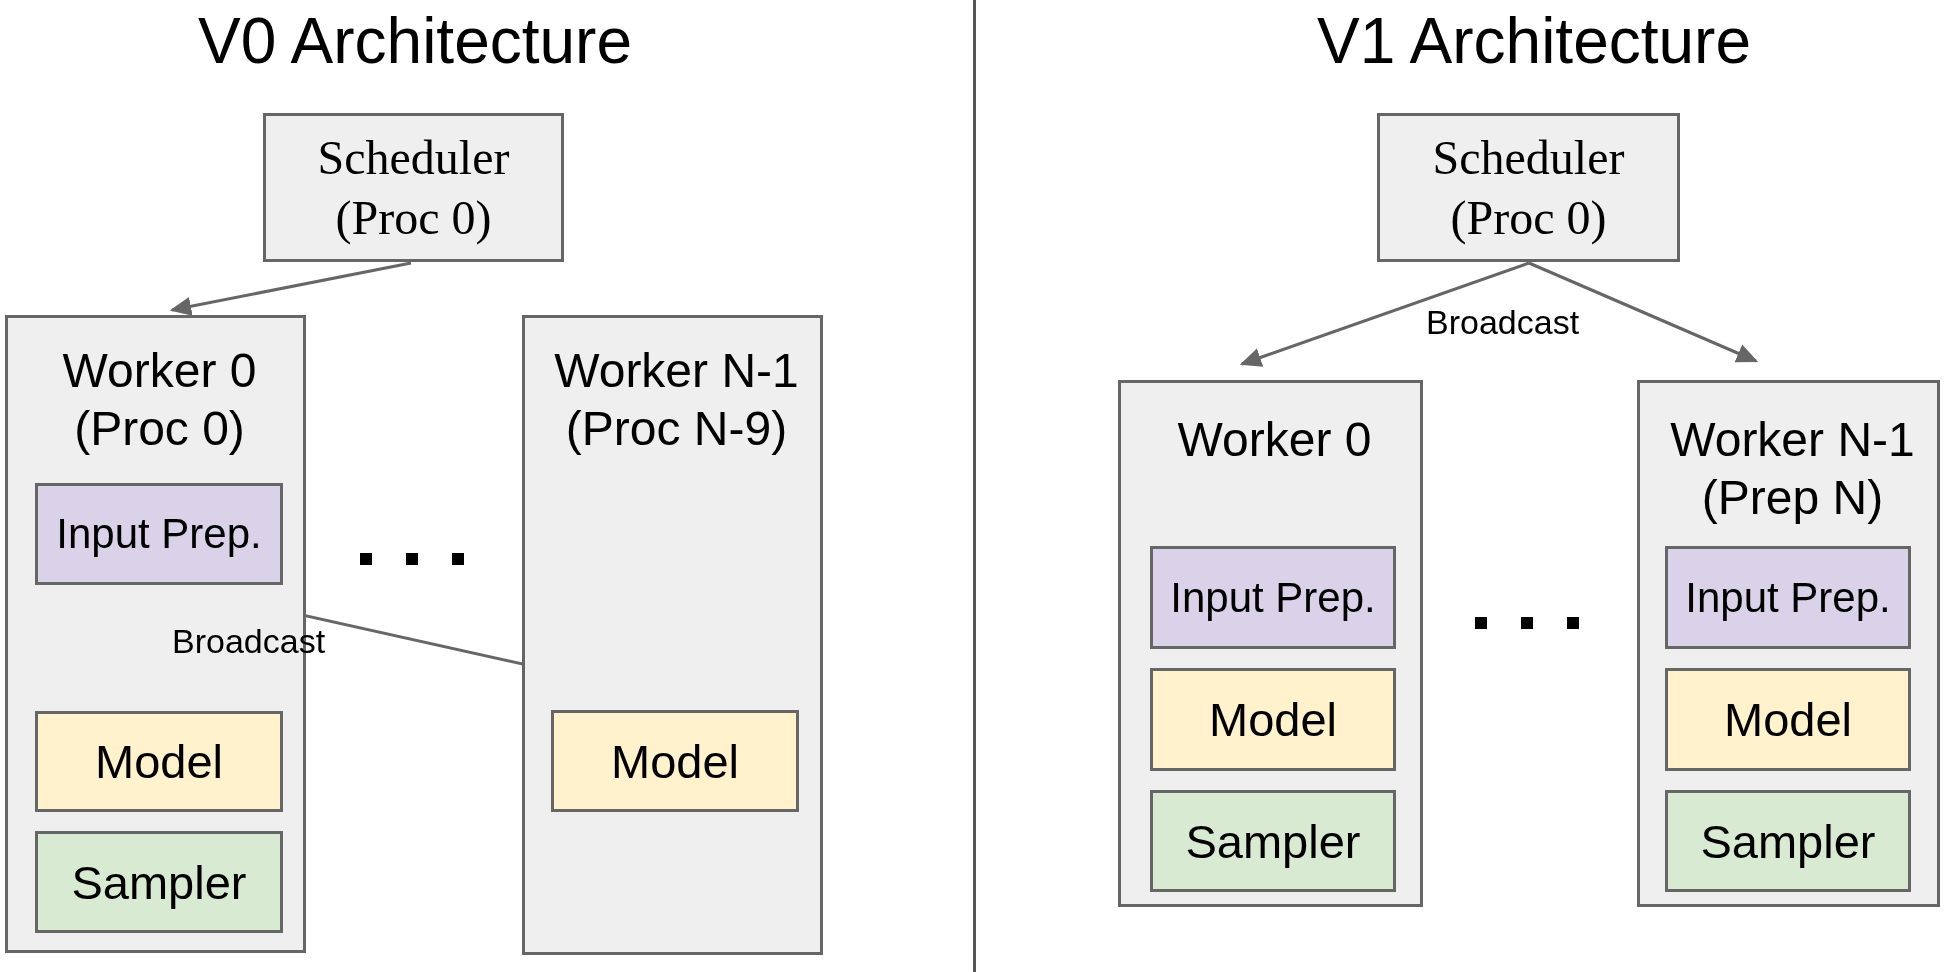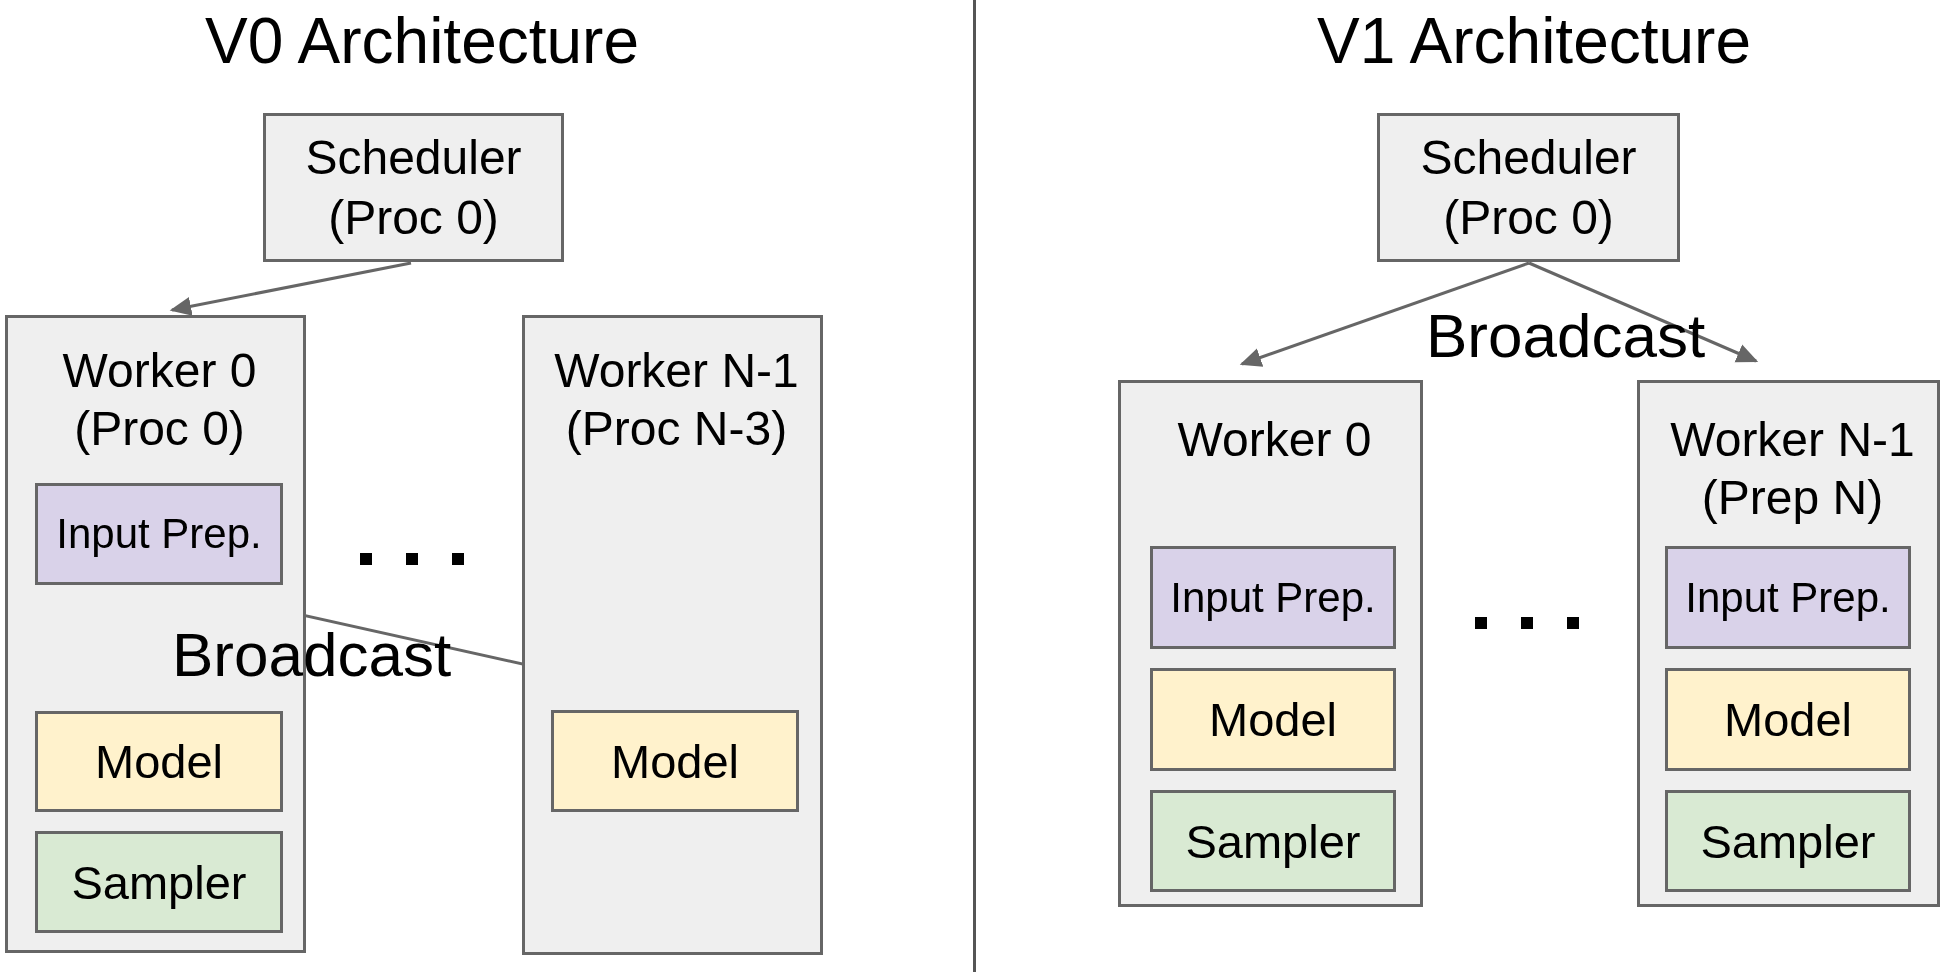--- a/index.html
+++ b/index.html
@@ -13,36 +13,36 @@
   }
   html,body{margin:0;padding:0;background:#ffffff;}
   .canvas{
     position:relative;width:1954px;height:972px;background:#ffffff;overflow:hidden;
     font-family:"Liberation Sans", sans-serif;color:var(--ink);
   }
   .box{
     position:absolute;box-sizing:border-box;border:3px solid var(--border);
     background:var(--gray);
   }
-  .centered{display:flex;flex-direction:column;align-items:center;justify-content:center;text-align:center;}
+  .centered{display:flex;flex-direction:column;align-items:center;justify-content:center;text-align:center;font-family:Liberation Serif, serif;}
   .h1{
     position:absolute;top:6px;font-size:64px;line-height:1.1;text-align:center;
     white-space:nowrap;
   }
   .sched-line{font-size:48px;line-height:1.24;}
   .worker-title{font-size:48px;line-height:1.2;text-align:center;margin-left:8px;}
   .inner{
     position:absolute;box-sizing:border-box;border:3px solid var(--border);
     display:flex;align-items:center;justify-content:center;text-align:center;
     font-size:47px;
   }
   .inner.purple{background:var(--purple);font-size:42px;}
   .inner.yellow{background:var(--yellow);}
   .inner.green{background:var(--green);}
-  .broadcast{position:absolute;font-size:62px;line-height:1;white-space:nowrap;}
+  .broadcast{position:absolute;font-size:34px;line-height:1;white-space:nowrap;}
   .dots{position:absolute;display:flex;gap:34px;}
   .dot{width:12px;height:12px;background:#000;}
   .divider{position:absolute;top:0;width:3px;height:972px;background:var(--divider);}
   svg.connectors{position:absolute;left:0;top:0;pointer-events:none;}
   svg.connectors line{stroke:var(--border);stroke-width:3;}
 </style>
 </head>
 <body>
 
 <div class="canvas">
@@ -58,21 +58,21 @@
 
     <line x1="158" y1="583" x2="158" y2="690" marker-end="url(#arrow)"></line>
 
     <line x1="163" y1="584" x2="648" y2="692" marker-end="url(#arrow)"></line>
 
     <line x1="1529" y1="263" x2="1242" y2="364" marker-end="url(#arrow)"></line>
 
     <line x1="1529" y1="263" x2="1756" y2="361" marker-end="url(#arrow)"></line>
   </svg>
 
-  <div class="h1" style="left:7px;width:830px;">V0 Architecture</div>
+  <div class="h1" style="left:0;width:830px;">V0 Architecture</div>
 
   <div class="box centered" style="left:263px;top:113px;width:301px;height:149px;">
     <div class="sched-line">Scheduler</div>
     <div class="sched-line">(Proc 0)</div>
   </div>
 
   <div class="box" style="left:5px;top:315px;width:301px;height:638px;">
     <div class="worker-title" style="padding-top:24px;">
       <div>Worker 0</div>
       <div>(Proc 0)</div>
@@ -86,21 +86,21 @@
 
   <div class="dots" style="left:360px;top:553px;">
     <div class="dot"></div>
     <div class="dot"></div>
     <div class="dot"></div>
   </div>
 
   <div class="box" style="left:522px;top:315px;width:301px;height:640px;">
     <div class="worker-title" style="padding-top:24px;">
       <div>Worker N-1</div>
-      <div>(Proc N-3)</div>
+      <div>(Proc N-9)</div>
     </div>
     <div class="inner yellow" style="left:26px;top:392px;width:248px;height:102px;">Model</div>
   </div>
 
   <div class="divider" style="left:973px;"></div>
 
   <div class="h1" style="left:1104px;width:860px;">V1 Architecture</div>
 
   <div class="box centered" style="left:1377px;top:113px;width:303px;height:149px;">
     <div class="sched-line">Scheduler</div>

